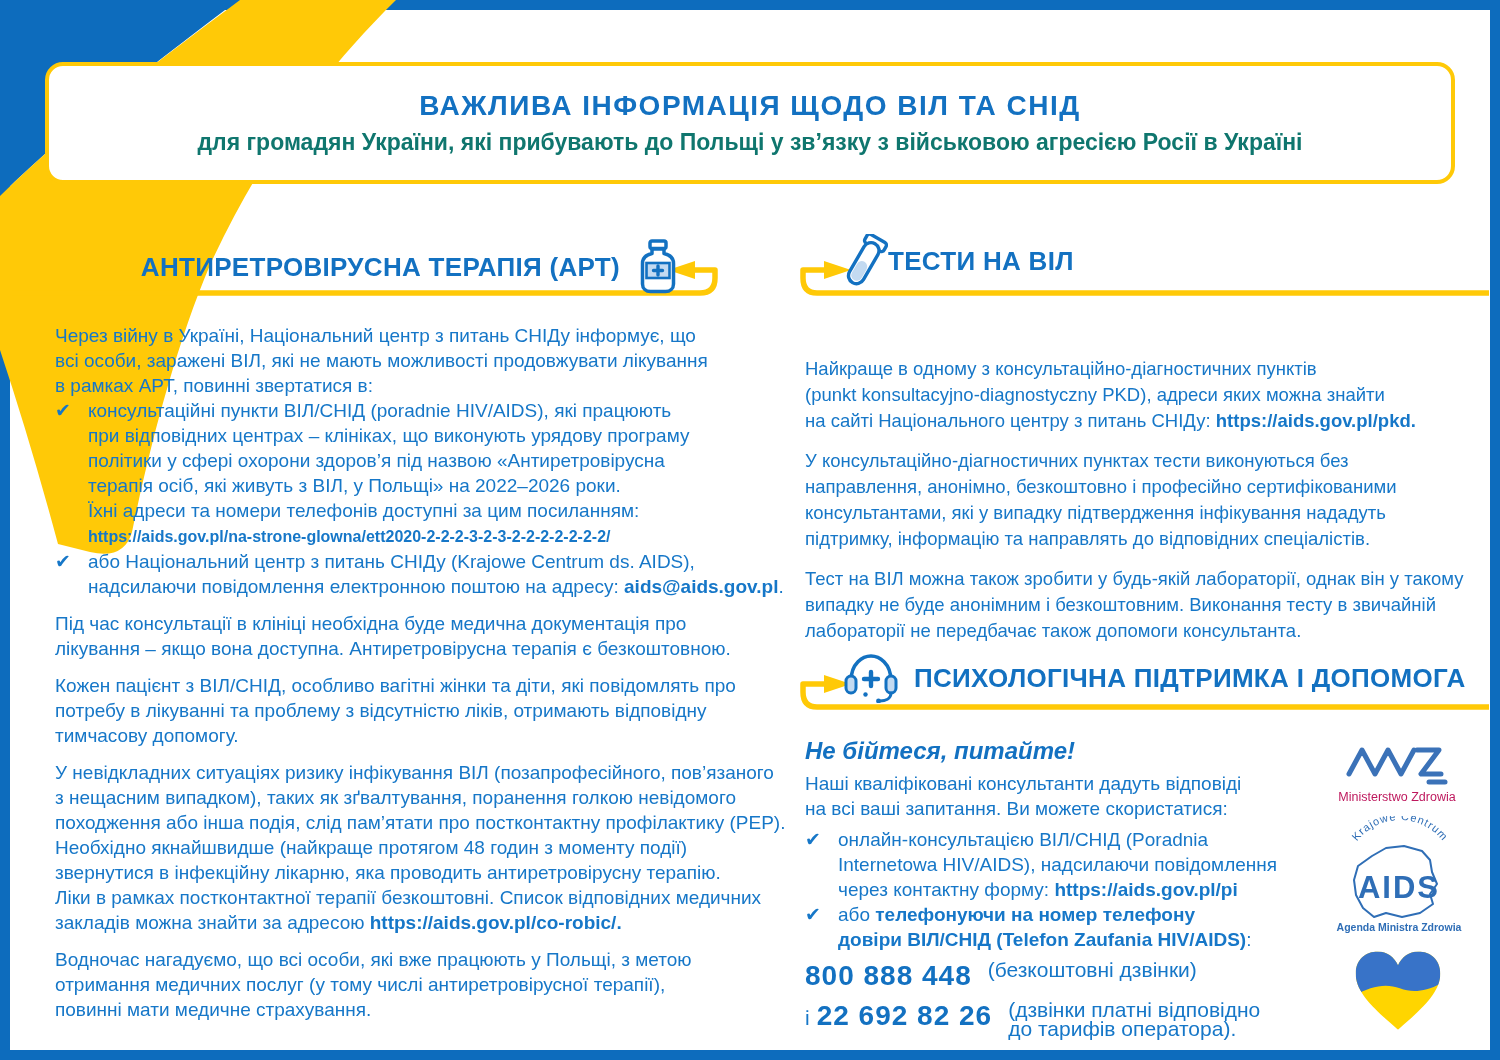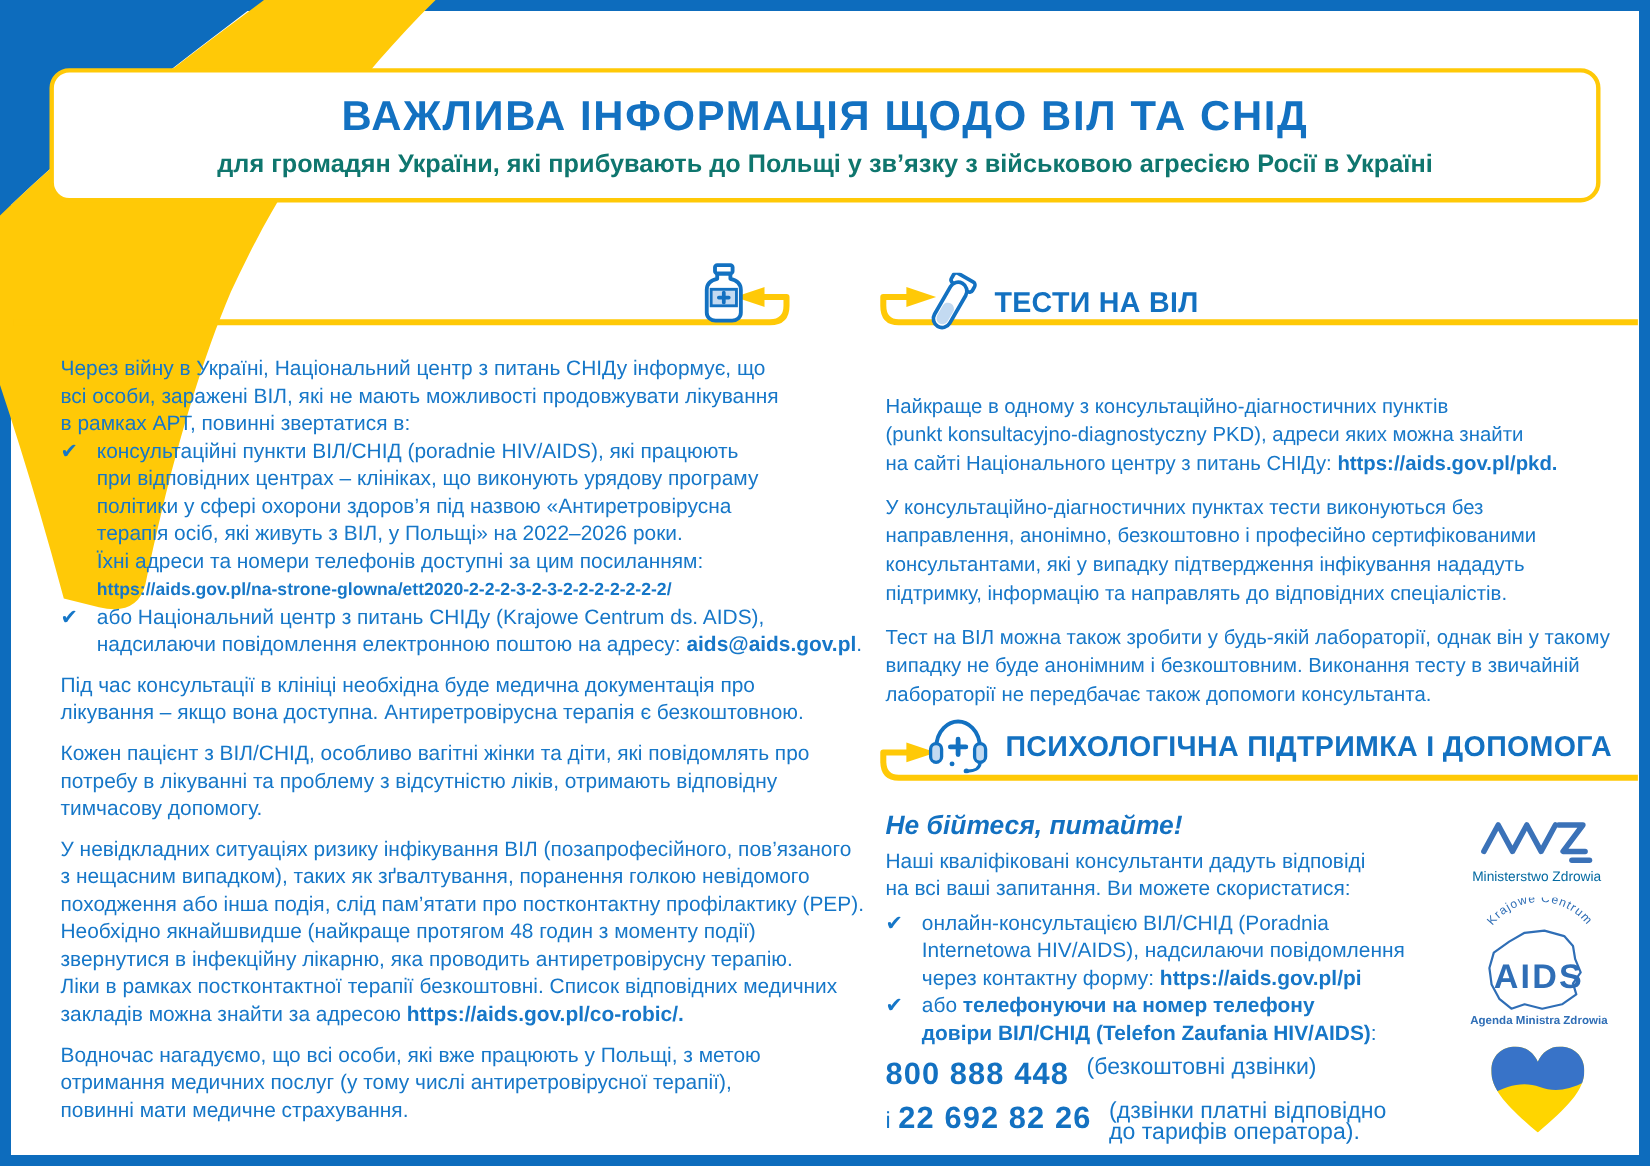--- a/index.html
+++ b/index.html
@@ -8,31 +8,31 @@
     font-family:"Liberation Sans","DejaVu Sans",sans-serif;
   }
   .frame{position:absolute;inset:0;border:10px solid #0d6cbd;pointer-events:none;}
   .corner{position:absolute;left:0;top:0;}
 
   .title-box{
     position:absolute;left:45px;top:62px;width:1410px;height:122px;box-sizing:border-box;
     background:#ffffff;border:4px solid #FFC907;border-radius:18px;
     display:flex;flex-direction:column;align-items:center;justify-content:center;gap:7px;
   }
-  .title{font-size:38px;font-weight:700;color:#1371C1;letter-spacing:1.5px;white-space:nowrap;}
+  .title{font-size:28px;font-weight:700;color:#1371C1;letter-spacing:1.5px;white-space:nowrap;}
   .subtitle{font-size:23px;font-weight:700;color:#0f766e;white-space:nowrap;}
 
   .underline{position:absolute;}
   .art-underline{left:0;top:252px;}
   .tests-underline{left:795px;top:252px;}
   .psych-underline{left:795px;top:664px;}
 
   .sec-header{position:absolute;display:flex;align-items:center;}
   .art-header{left:0;top:238px;width:680px;height:58px;justify-content:flex-end;gap:18px;}
-  .tests-header{left:842px;top:246px;height:58px;gap:16px;}
+  .tests-header{left:842px;top:232px;height:58px;}
   .psych-header{left:842px;top:650px;height:56px;gap:14px;}
   .section-heading{font-size:26px;font-weight:700;color:#1371C1;letter-spacing:.3px;white-space:nowrap;}
 
   .left-col{position:absolute;left:55px;top:323px;width:765px;color:#1677C8;}
   .left-col p,.left-col .txt{font-size:19px;line-height:25px;margin:0;white-space:pre-line;}
   .right-col{position:absolute;left:805px;top:330px;width:700px;color:#1677C8;}
   .right-col p{font-size:18.5px;line-height:26px;margin:0 0 14px;white-space:pre-line;}
   .psych-col{position:absolute;left:805px;top:737px;width:540px;color:#1677C8;}
   .psych-col p,.psych-col .txt{font-size:19px;line-height:25px;margin:0;white-space:pre-line;}
 
@@ -46,21 +46,21 @@
   .psych-intro{margin:0 0 6px !important;}
   .psych-col .check:first-of-type{margin-top:6px;}
 
   .phone-row{display:flex;gap:16px;margin-top:8px;}
   .phone-num{font-size:28px;font-weight:700;color:#1371C1;letter-spacing:1px;white-space:nowrap;}
   .phone-prefix{font-size:21px;font-weight:400;color:#1677C8;margin-right:6px;}
   .phone-note{font-size:21px;line-height:19px;color:#1677C8;white-space:pre-line;}
 
   .logo{position:absolute;display:flex;flex-direction:column;align-items:center;}
   .logo-mz{left:1332px;top:740px;width:130px;}
-  .mz-label{font-size:12.5px;color:#0369a1;margin-top:4px;white-space:nowrap;}
+  .mz-label{font-size:12.5px;color:#be185d;margin-top:4px;white-space:nowrap;}
   .logo-aids{left:1328px;top:816px;width:140px;}
   .logo-heart{left:1352px;top:948px;width:92px;}
 </style>
 </head>
 <body>
 
 <div class="page">
 
   <div class="frame"></div>
 
@@ -73,20 +73,21 @@
     <div class="title">ВАЖЛИВА ІНФОРМАЦІЯ ЩОДО ВІЛ ТА СНІД</div>
     <div class="subtitle">для громадян України, які прибувають до Польщі у зв’язку з військовою агресією Росії в Україні</div>
   </div>
 
   <svg class="underline art-underline" width="745" height="52" viewBox="0 0 745 52">
     <path d="M12,41 H700 Q715,41 715,26 V18 H694" fill="none" stroke="#FFC907" stroke-width="5.5" stroke-linejoin="round"></path>
     <polygon points="695,9 695,27 668,18" fill="#FFC907"></polygon>
   </svg>
 
   <div class="sec-header art-header">
+    <span class="section-heading">АНТИРЕТРОВІРУСНА ТЕРАПІЯ (АРТ)</span>
     <svg width="42" height="56" viewBox="0 0 42 56">
       <rect x="12" y="2" width="16" height="7.5" rx="2" fill="#ffffff" stroke="#1371C1" stroke-width="3.5"></rect>
       <path d="M14,10 h12 v4.5 c7,1.5 9.5,5 9.5,10 v20.5 c0,4.5 -3.5,7.5 -8,7.5 h-15 c-4.5,0 -8,-3 -8,-7.5 v-20.5 c0,-5 2.5,-8.5 9.5,-10 z" fill="#ffffff" stroke="#1371C1" stroke-width="3.5" stroke-linejoin="round"></path>
       <rect x="8.5" y="24" width="23" height="15" fill="#C3DAF1" stroke="#1371C1" stroke-width="2.6"></rect>
       <path d="M20,27 v9 M15.5,31.5 h9" stroke="#1371C1" stroke-width="3.4" stroke-linecap="round"></path>
     </svg>
   </div>
 
   <div class="left-col">
     <p>Через війну в Україні, Національний центр з питань СНІДу інформує, що

